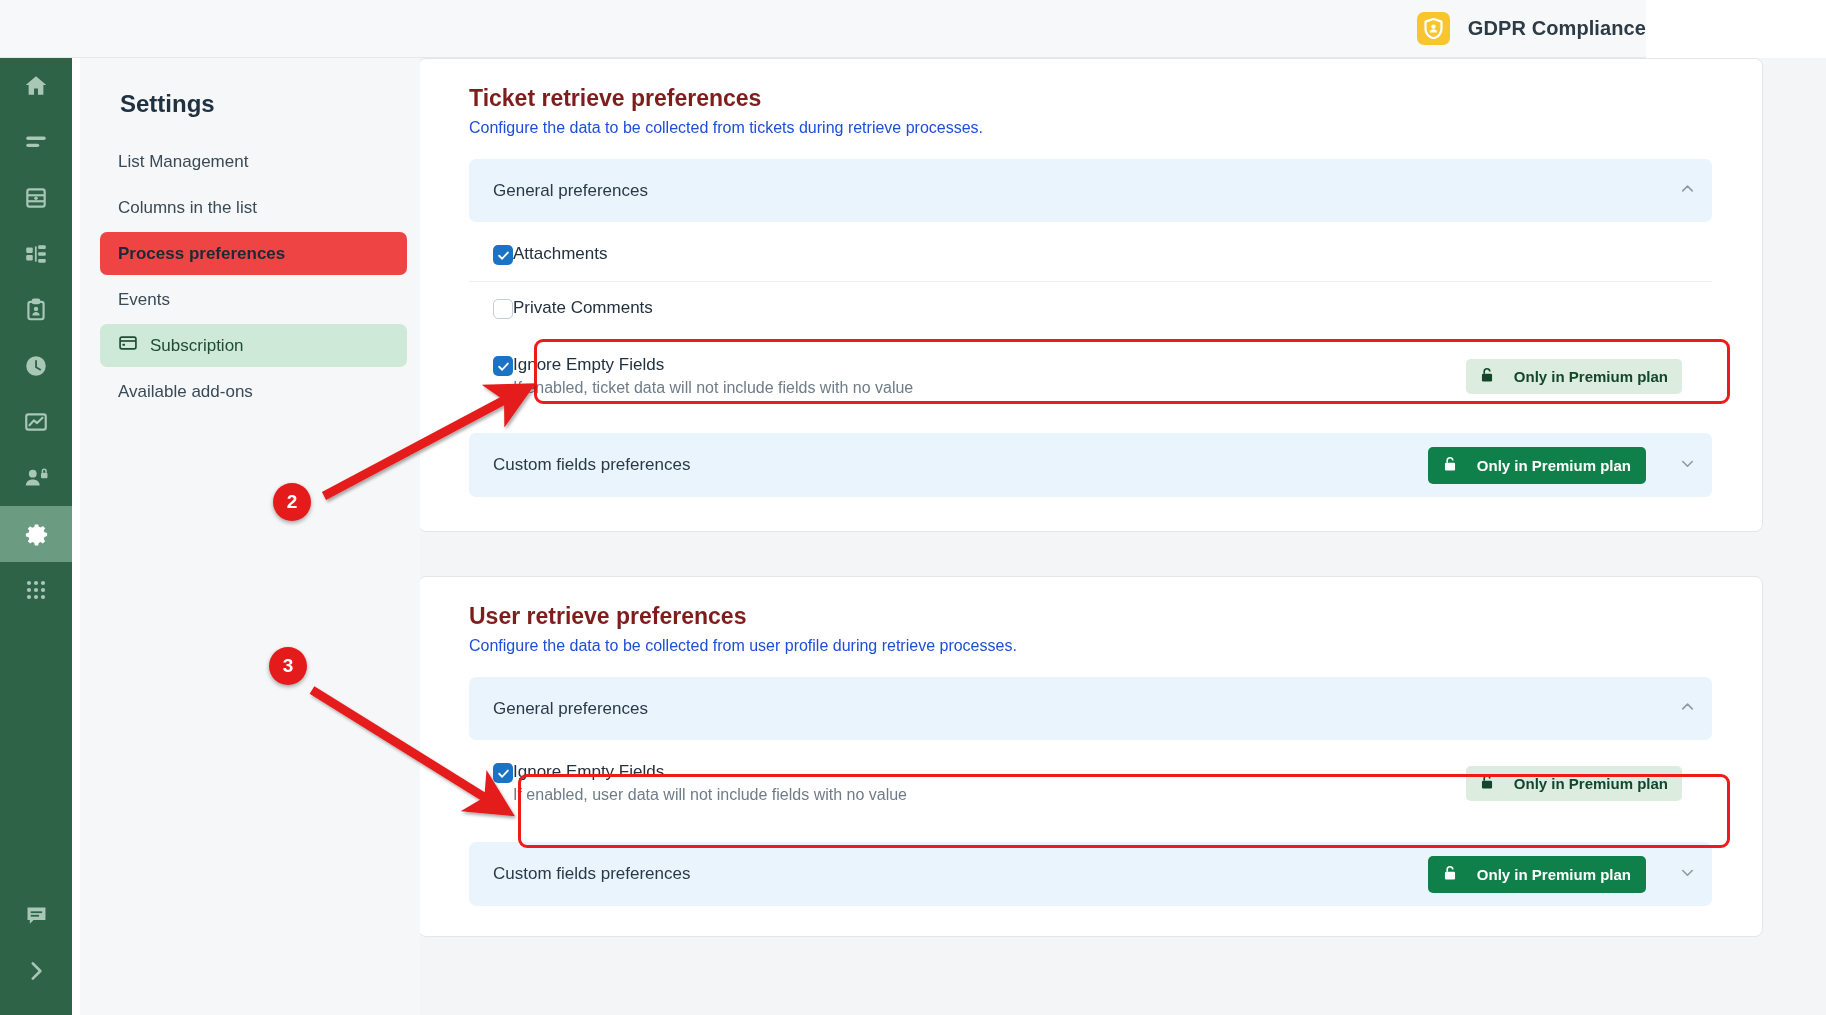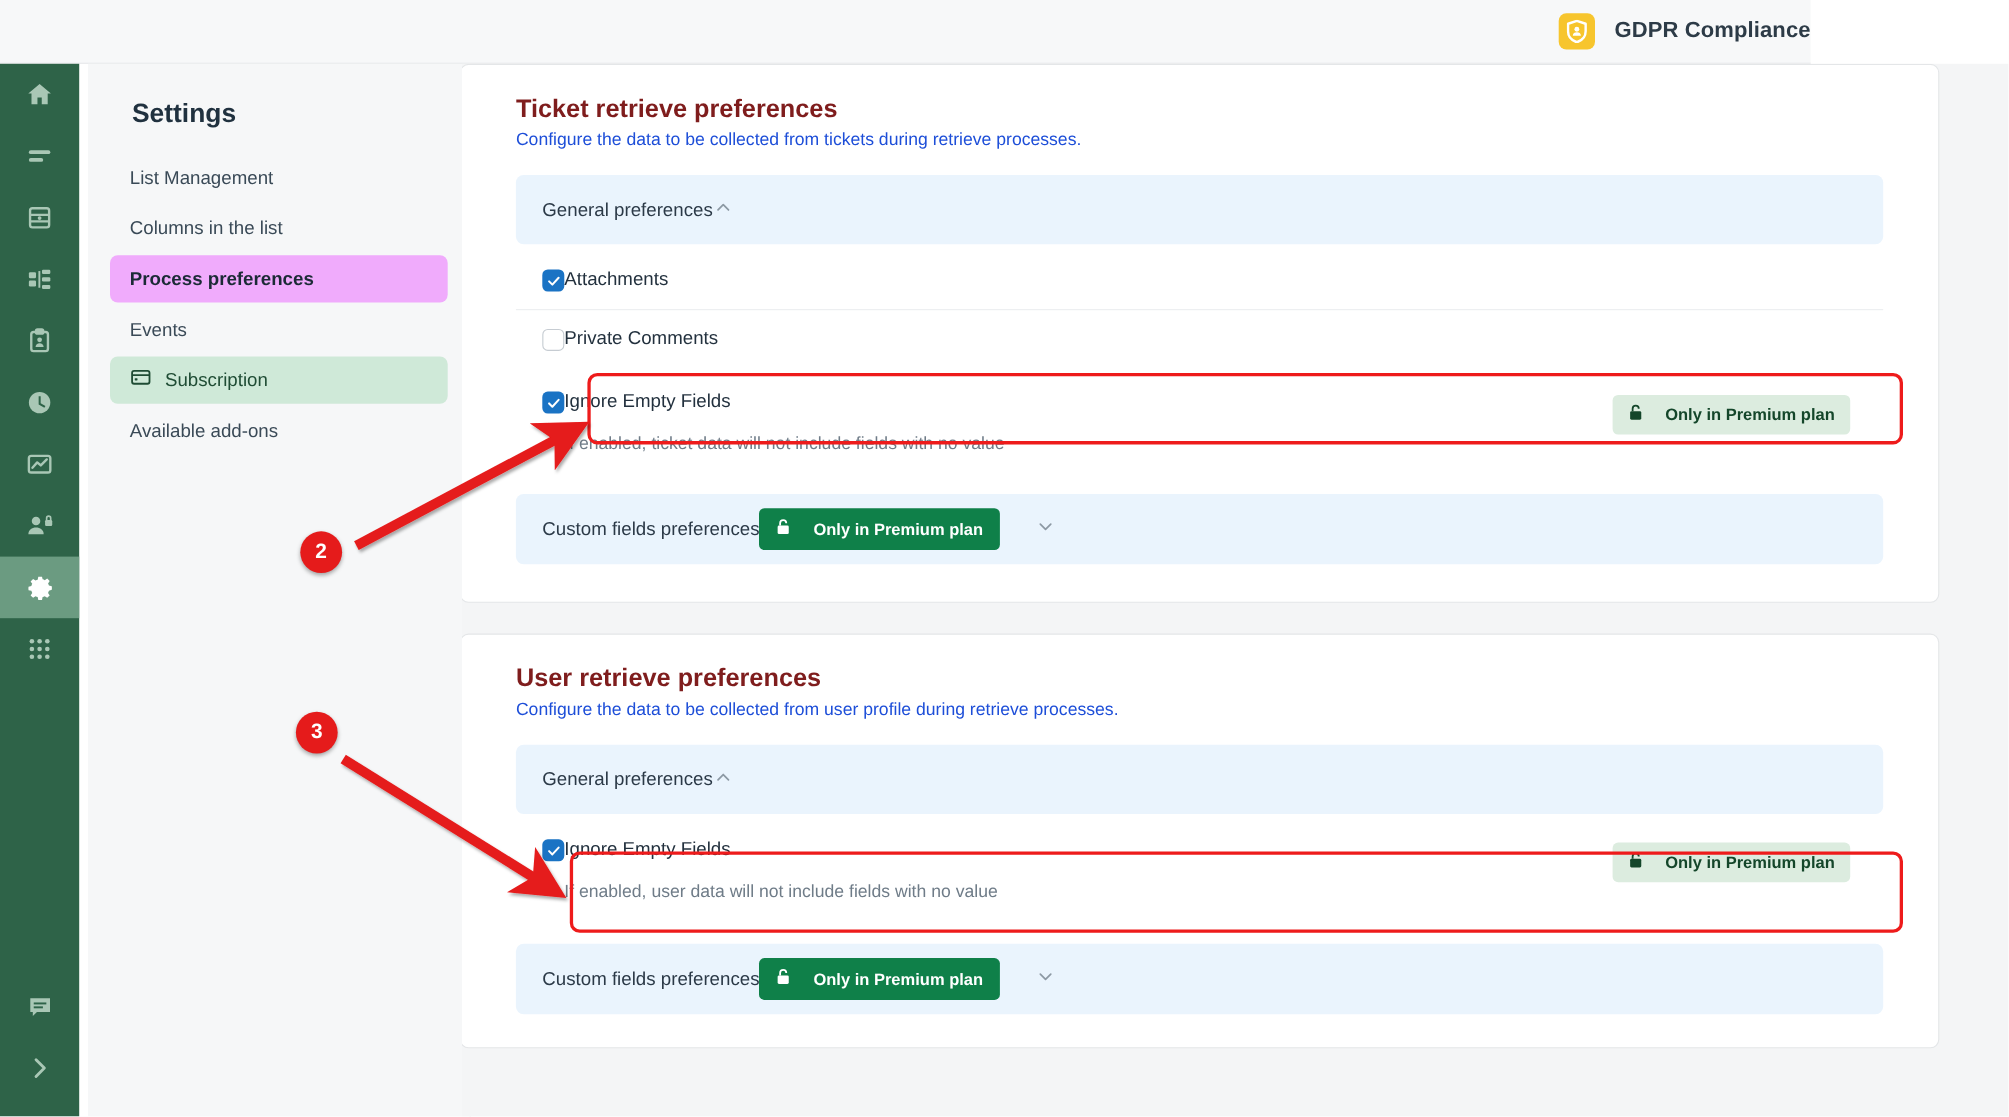--- a/index.html
+++ b/index.html
@@ -46,53 +46,53 @@
   }
   .settings-title {
     font-size: 24px; font-weight: 600; color: #20313f;
     margin: 8px 0 22px 20px;
   }
   .nav-item {
     display: flex; align-items: center; gap: 12px;
     height: 43px; padding: 0 18px; border-radius: 7px;
     font-size: 17px; color: #3a4a57; margin-bottom: 3px;
   }
-  .nav-item.active { background: #f0abfc; color: #1b2a36; font-weight: 600; }
+  .nav-item.active { background: #ef4444; color: #1b2a36; font-weight: 600; }
   .nav-item.subscription { background: #cfe9d8; color: #1f4c34; margin-top: 2px; }
   .nav-item svg { flex: none; }
 
   
   .main {
     position: absolute; left: 420px; top: 58px; right: 0; bottom: 0;
     background: #f4f5f6; overflow: hidden; padding: 0 0 0 0;
   }
   .card {
     background: #ffffff; border: 1px solid #e4e6e8; border-radius: 8px;
     margin: 0 auto; width: 1345px;
   }
   .card-body { padding: 26px 50px 34px 50px; }
   .sec-title { font-size: 23px; font-weight: 700; color: #7f1d1d; }
   .sec-sub { font-size: 16px; color: #1d4ed8; margin-top: 7px; }
 
   .band {
     margin-top: 22px; background: #eaf4fd; border-radius: 7px;
-    height: 63px; display: flex; align-items: center; justify-content: flex-start;
+    height: 63px; display: flex; align-items: center; justify-content: space-between;
     padding: 0 15px 0 24px;
   }
   .band-label { font-size: 17px; color: #2b3947; }
   .band-right { display: flex; align-items: center; gap: 32px; }
 
   .pref-row {
     display: flex; align-items: flex-start; justify-content: space-between;
     padding: 16px 30px 16px 24px; border-bottom: 1px solid #eceef0;
   }
   .pref-row.last { border-bottom: none; }
   .pref-left { display: flex; align-items: flex-start; }
   .pref-label { font-size: 17px; color: #23313e; line-height: 20px; }
-  .pref-desc { font-size: 16px; color: #6f7c88; margin-top: 20px; }
+  .pref-desc { font-size: 16px; color: #6f7c88; margin-top: 4px; }
 
   .cbx {
     width: 20px; height: 20px; border-radius: 5px; flex: none; margin-top: 1px;
     display: flex; align-items: center; justify-content: center;
   }
   .cbx.on { background: #1a73c4; }
   .cbx.off { background: #ffffff; border: 1.5px solid #c6ccd2; }
   .cbx.on svg { display: block; }
 
   .badge {

